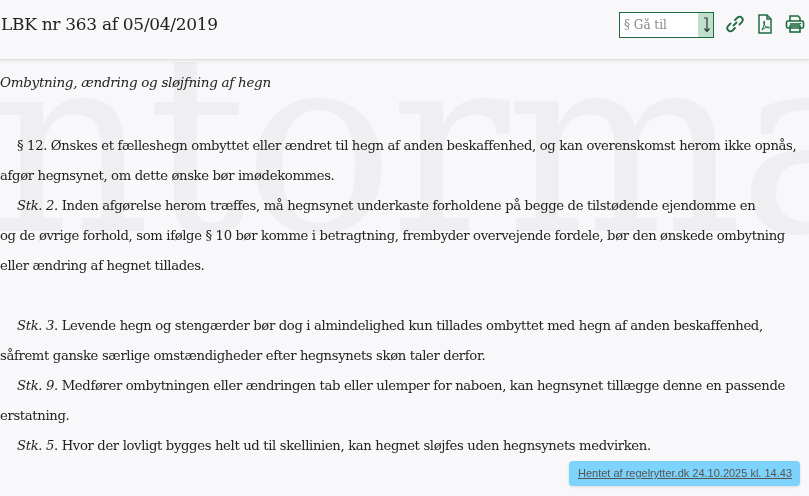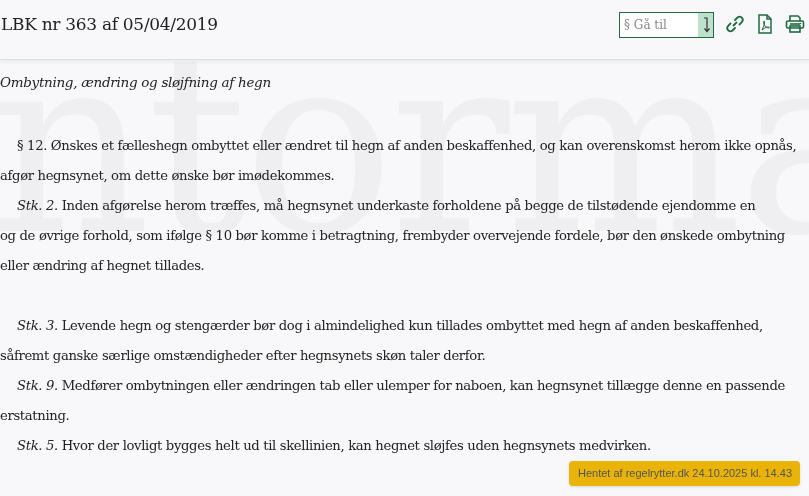--- a/index.html
+++ b/index.html
@@ -72,27 +72,28 @@
     }
     .para {
       position: absolute; left: 0; width: 809px;
       line-height: 30px;
       margin-top: 20px;
     }
     .para .indent { padding-left: 17px; }
     .stk { font-style: italic; }
     .footer-stamp {
       position: absolute; right: 9px; top: 461px;
-      background: #eab308;
+      background: #7dd3fc;
       border-radius: 4px;
       box-shadow: 0 1px 3px rgba(0,0,0,0.12);
       padding: 6px 8px 7px 9px;
       font-family: "Liberation Sans", "DejaVu Sans", sans-serif;
       font-size: 11px; color: #555;
       z-index: 3;
+      text-decoration: underline;
     }
   </style>
 </head>
 <body>
 
 <div class="watermark">ntorma</div>
 
 <div class="header">
   <div class="doc-title">LBK nr 363 af 05/04/2019</div>
 

